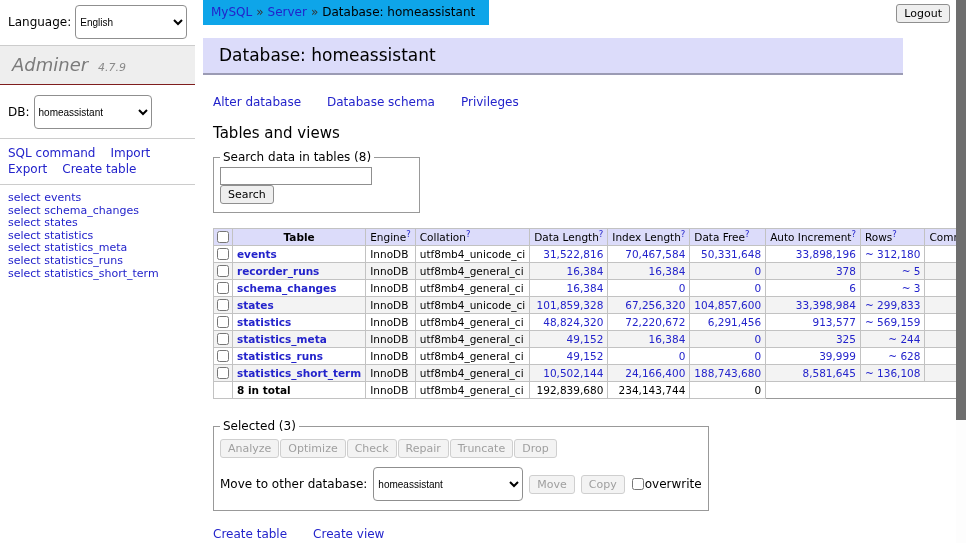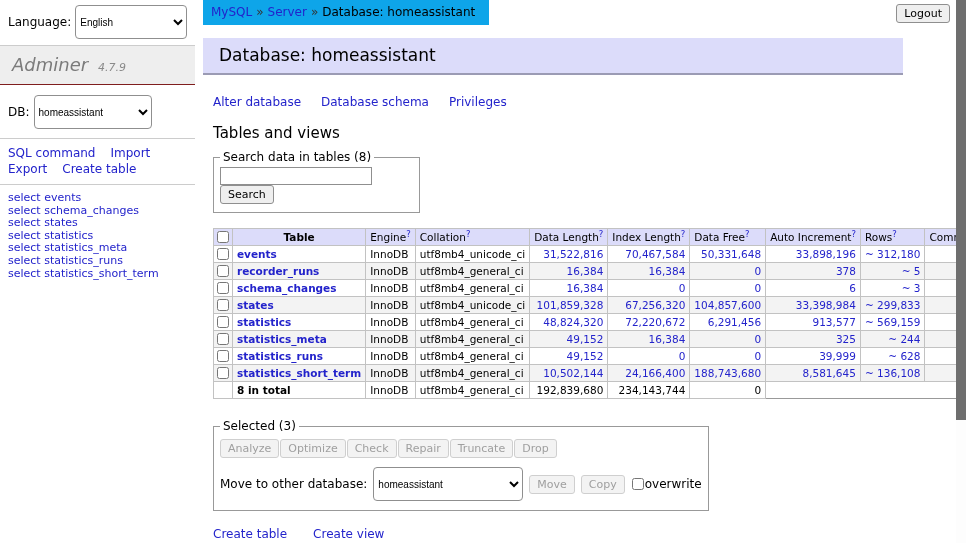--- a/index.html
+++ b/index.html
@@ -30,21 +30,21 @@
   .table-list p { margin:0; font-size:11px; line-height:12.6px; white-space:nowrap; }
 
   
   .main { position:absolute; left:203px; top:0; width:700px; }
   .breadcrumb { display:inline-block; background:#0ea5e9; padding:5px 14px 6px 8px; }
   .breadcrumb .sep { color:#333; margin:0 4px; }
   h2.page-title {
     margin:13px 0 0 0; background:#dcdcfa; border-bottom:2px solid #9b9bb4;
     padding:7px 16px 8px 16px; font-size:17px; font-weight:normal; width:100%;
   }
-  .db-links { margin:20px 0 0 10px; display:flex; gap:20px; }
+  .db-links { margin:20px 0 0 10px; display:flex; gap:26px; }
   h3 { font-size:15px; font-weight:normal; margin:0; }
   .h-tables { margin:15px 0 0 10px; }
 
   fieldset { border:1px solid #999; margin:0; padding:3px 6px 8px 6px; }
   legend { font-size:12px; padding:0 3px; }
   .search-fs { margin:8px 0 0 10px; width:207px; }
   .search-fs input[type=text] { width:152px; height:18px; border:1px solid #8f8f8f; background:#fff; vertical-align:middle; }
   button {
     font-family:"DejaVu Sans","Liberation Sans",sans-serif; font-size:11px;
     background:#efefef; border:1px solid #8f8f8f; border-radius:3px;

